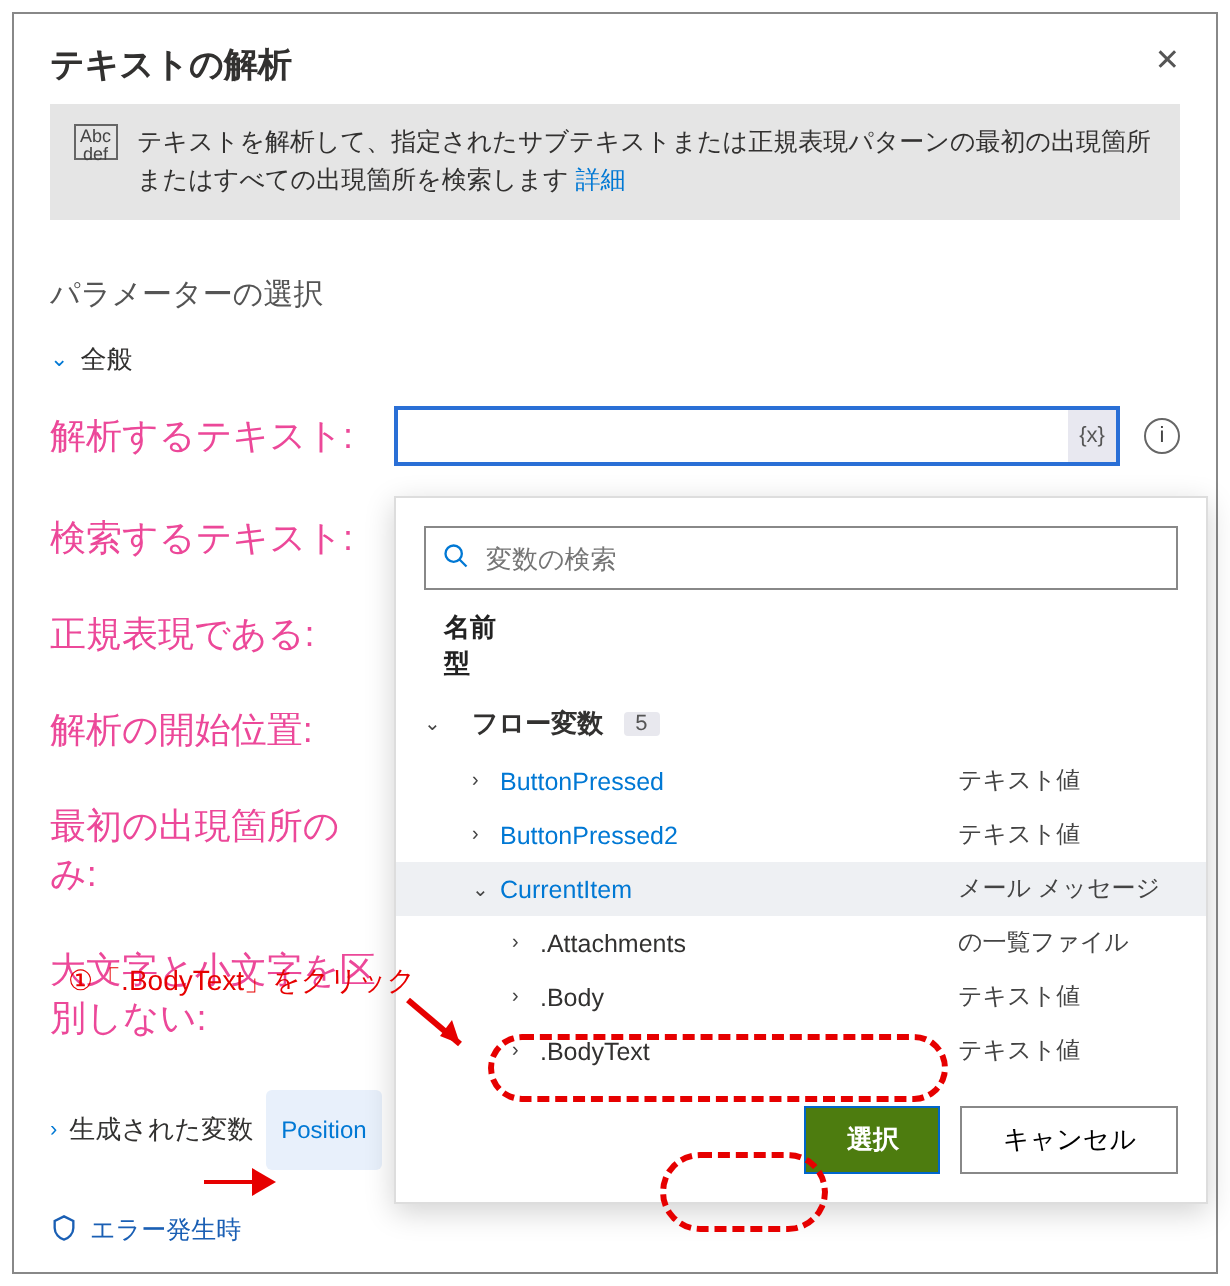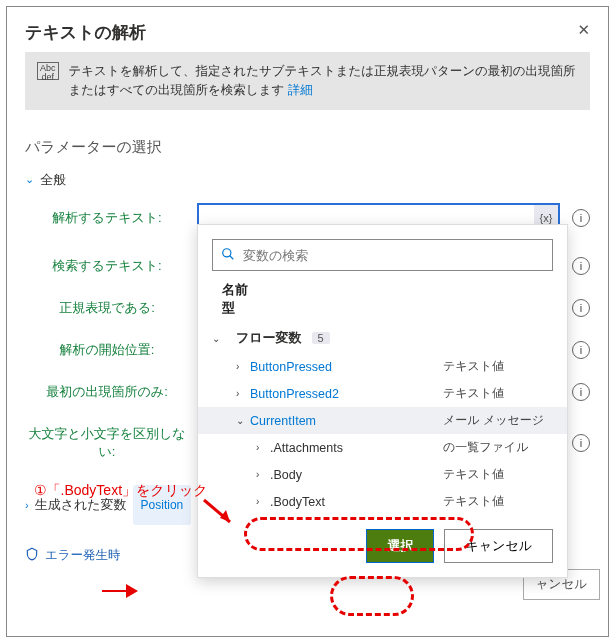--- a/index.html
+++ b/index.html
@@ -10,30 +10,30 @@
 .title { font-size: 17px; font-weight: 600; }
 .close { font-size: 15px; cursor: pointer; color: #555; }
 .info-banner { margin: 0 18px 12px 18px; background: #e5e5e5; padding: 10px 12px; display: flex; gap: 10px; font-size: 12.5px; line-height: 1.5; justify-content: space-between; }
 .info-icon { border: 1px solid #666; font-size: 9px; padding: 1px 2px; color: #444; line-height: 1; height: 18px; flex-shrink: 0; text-align: center; }
 .link { color: #0078d4; }
 .section-label { font-size: 15px; color: #555; margin-bottom: 14px; }
 .collapse-row { display: flex; align-items: center; gap: 6px; margin-bottom: 14px; }
 .caret { color: #0078d4; font-size: 11px; }
 .fields { position: relative; }
 .field-row { display: flex; align-items: center; margin-bottom: 24px; gap: 8px; }
-.field-label { width: 164px; font-size: 13px; color: #15803d; flex-shrink: 0; text-align: center; }
+.field-label { width: 164px; font-size: 18px; color: #ec4899; flex-shrink: 0; }
 .field-body { flex: 1; position: relative; }
 .text-input { width: 100%; border: 2px solid #2a6fd6; height: 30px; padding: 0 28px 0 6px; }
 .fx-btn { position: absolute; right: 2px; top: 2px; bottom: 2px; width: 24px; background: #e8e8f0; display: flex; align-items: center; justify-content: center; font-size: 11px; color: #555; }
 .info-i { width: 18px; height: 18px; border: 1px solid #666; border-radius: 50%; display: flex; align-items: center; justify-content: center; font-size: 11px; color: #444; flex-shrink: 0; margin-left: 4px; }
 .gen-var-row { display: flex; align-items: center; gap: 6px; margin-top: 6px; }
 .pill { background: #e8f0fb; color: #0078d4; padding: 13px 8px; border-radius: 3px; font-size: 12px; }
 .err-row { display: flex; align-items: center; gap: 6px; margin-top: 22px; color: #1a5fb4; font-size: 12.5px; }
 .shield { color: #1a5fb4; }
-.popup { position: absolute; left: 197px; top: 224px; width: 371px; background: #fff; box-shadow: 0 4px 14px rgba(0,0,0,0.18); border: 1px solid #ddd; padding: 14px 0 0 0; }
+.popup { position: absolute; left: 197px; top: 248px; width: 407px; background: #fff; box-shadow: 0 4px 14px rgba(0,0,0,0.18); border: 1px solid #ddd; padding: 14px 0 0 0; }
 .search-box { margin: 0 14px 10px 14px; border: 1px solid #888; height: 32px; display: flex; align-items: center; padding: 0 8px; gap: 8px; }
 .search-box input { border: none; outline: none; flex: 1; font-size: 13px; }
 .columns { display: flex; padding: 0 14px 6px 24px; font-weight: 600; font-size: 13px; color: #222; flex-direction: column; }
 .col-name { flex: 1; }
 .col-type { width: 110px; }
 .group-row { display: flex; align-items: center; gap: 10px; padding: 6px 14px 6px 14px; }
 .count-badge { background: #e8e8ee; padding: 0 6px; border-radius: 2px; font-size: 11px; color: #555; }
 .items { max-height: 230px; overflow: visible; }
 .item-row { display: flex; align-items: center; padding: 5px 14px 5px 14px; font-size: 12.5px; }
 .item-row.hi { background: #eef0f3; }

